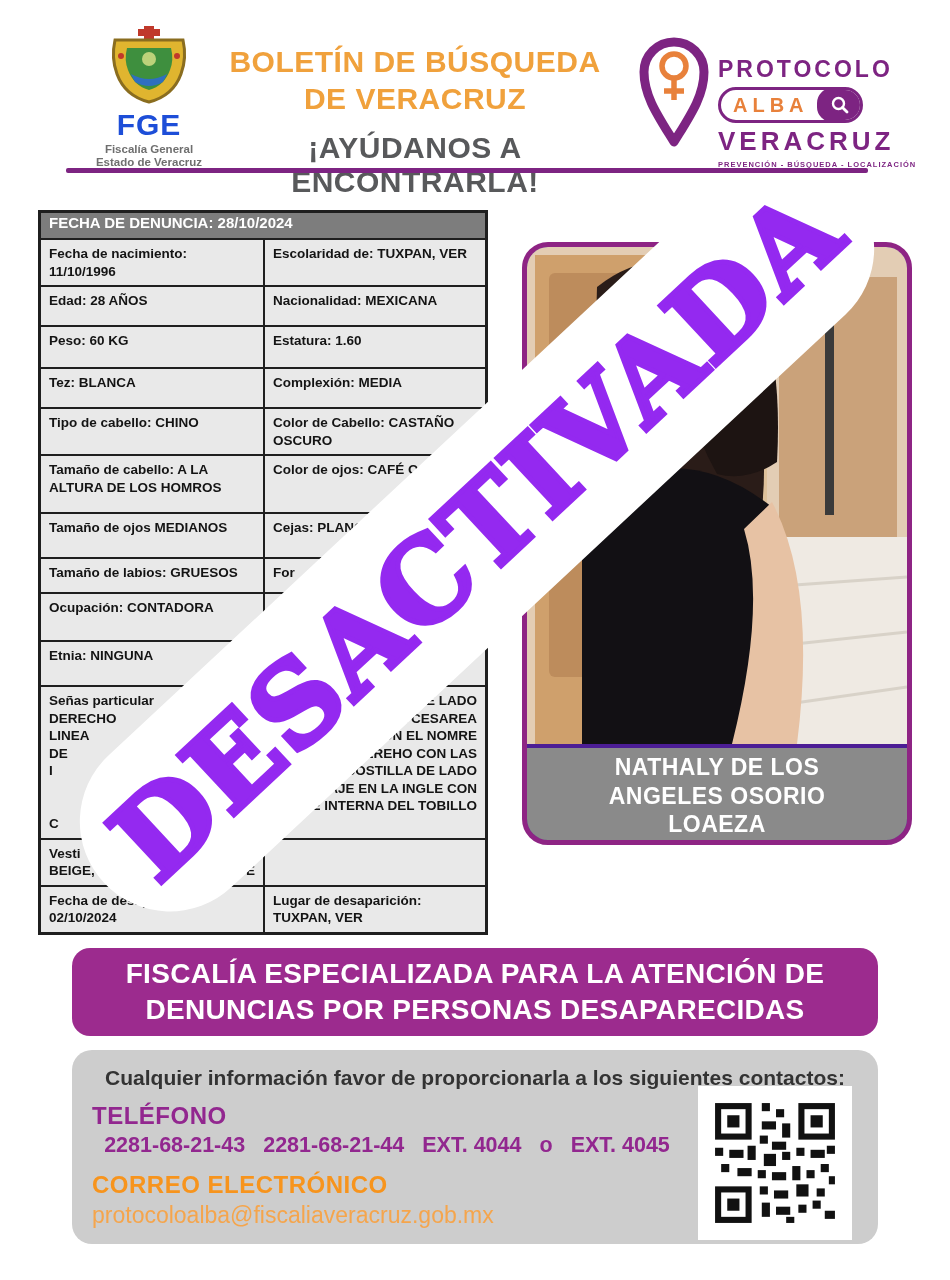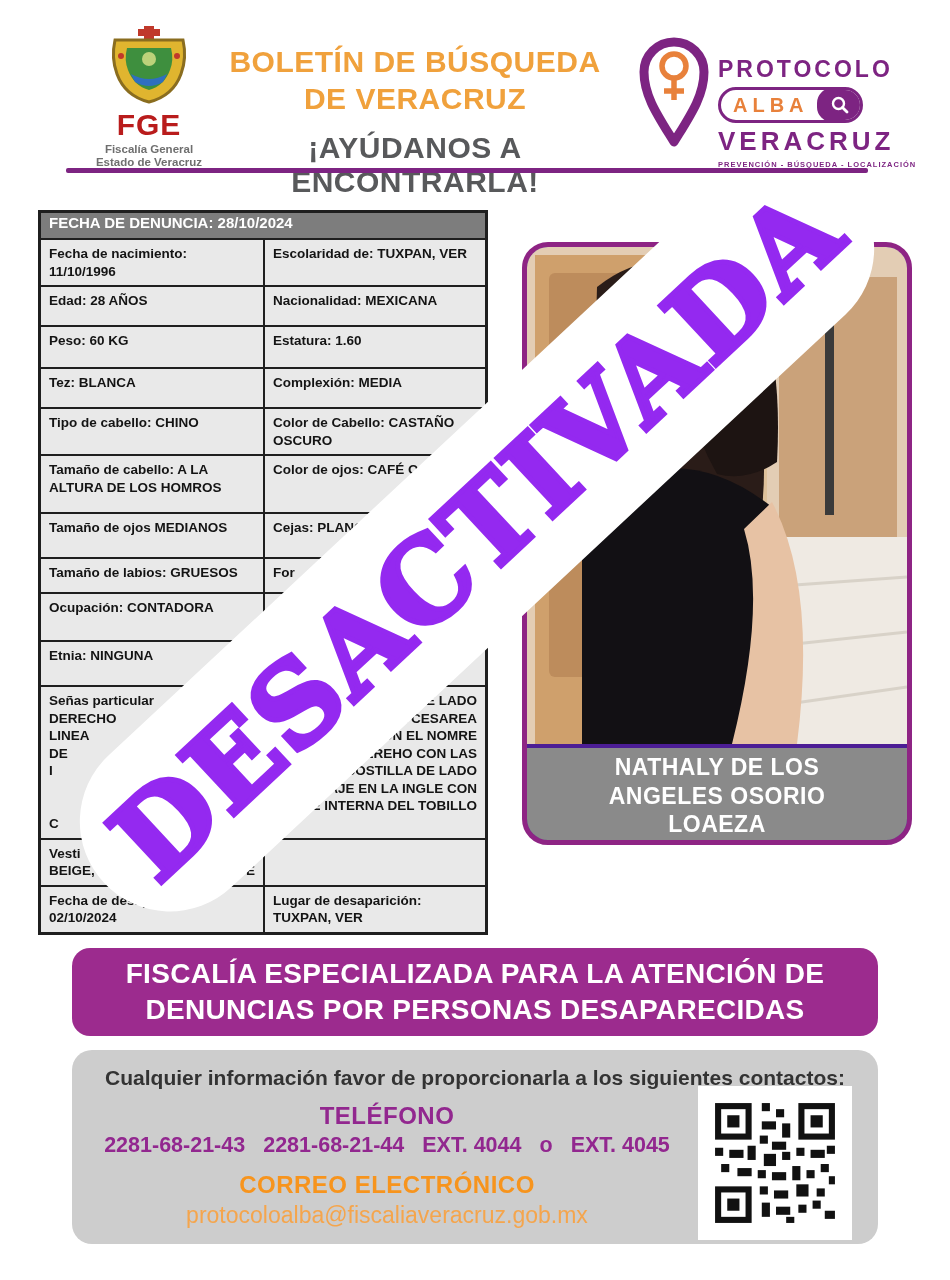--- a/index.html
+++ b/index.html
@@ -2,21 +2,21 @@
 <html><head>
 <meta charset="utf-8">
 <style>
   html,body{margin:0;padding:0;background:#ffffff;}
   .page{position:relative;width:950px;height:1280px;background:#fff;overflow:hidden;
         font-family:"Liberation Sans",sans-serif;}
 
   
   .hdr{position:absolute;left:0;top:0;width:950px;height:205px;z-index:60;background:transparent;}
   .fge{position:absolute;left:84px;top:26px;width:130px;text-align:center;}
-  .fge-acy{font-weight:bold;font-size:30px;letter-spacing:1px;color:#b91c1c;line-height:1;margin-top:2px;}
+  .fge-acy{font-weight:bold;font-size:30px;letter-spacing:1px;color:#1d4ed8;line-height:1;margin-top:2px;}
   .fge-org{font-size:11.5px;font-weight:bold;color:#6f6f6f;line-height:1.15;margin-top:3px;}
   .titles{position:absolute;left:205px;top:44px;width:420px;text-align:center;}
   .t-orange{color:#f0a13c;font-weight:bold;font-size:30px;line-height:1.22;letter-spacing:.5px;}
   .t-gray{color:#58595b;font-weight:bold;font-size:30px;margin-top:14px;letter-spacing:.5px;}
   .alba{position:absolute;left:638px;top:28px;display:flex;align-items:flex-start;}
   .alba-text{margin-left:8px;margin-top:28px;}
   .alba-protocolo{color:#7d2482;font-size:23px;letter-spacing:3px;font-weight:600;}
   .alba-pill{display:inline-flex;align-items:center;border:3px solid #7d2482;border-radius:19px;
              height:30px;padding-left:12px;margin-top:4px;overflow:hidden;background:#fff;}
   .alba-word{color:#e8813b;font-weight:bold;font-size:20px;letter-spacing:5px;margin-right:8px;}
@@ -59,21 +59,21 @@
 
   
   .ftr{position:absolute;left:0;top:940px;width:950px;height:340px;z-index:60;}
   .banner{position:absolute;left:72px;top:8px;width:806px;height:88px;background:#9c2b8e;
           border-radius:18px;color:#fff;font-weight:bold;font-size:28px;text-align:center;
           line-height:1.3;display:flex;flex-direction:column;justify-content:center;
           letter-spacing:.3px;box-sizing:border-box;}
   .contact{position:absolute;left:72px;top:110px;width:806px;height:194px;background:#cdcdcd;
            border-radius:20px;box-sizing:border-box;}
   .c-intro{padding-top:16px;text-align:center;font-weight:bold;font-size:21px;color:#333333;}
-  .c-left{position:absolute;left:20px;top:52px;width:590px;text-align:center;}
+  .c-left{position:absolute;left:20px;top:52px;width:590px;text-align:left;}
   .c-tel-h{color:#92278f;font-weight:bold;font-size:24px;letter-spacing:.5px;}
   .c-phones{display:flex;justify-content:center;gap:18px;color:#92278f;font-weight:bold;
             font-size:21.5px;margin-top:3px;}
   .c-mail-h{color:#f7941d;font-weight:bold;font-size:24px;margin-top:13px;letter-spacing:.5px;}
   .c-mail{color:#f5a54c;font-size:23px;margin-top:3px;}
   .qr{position:absolute;right:26px;top:36px;width:154px;height:154px;background:#ffffff;
       display:flex;align-items:center;justify-content:center;}
 </style>
 </head>
 <body>

